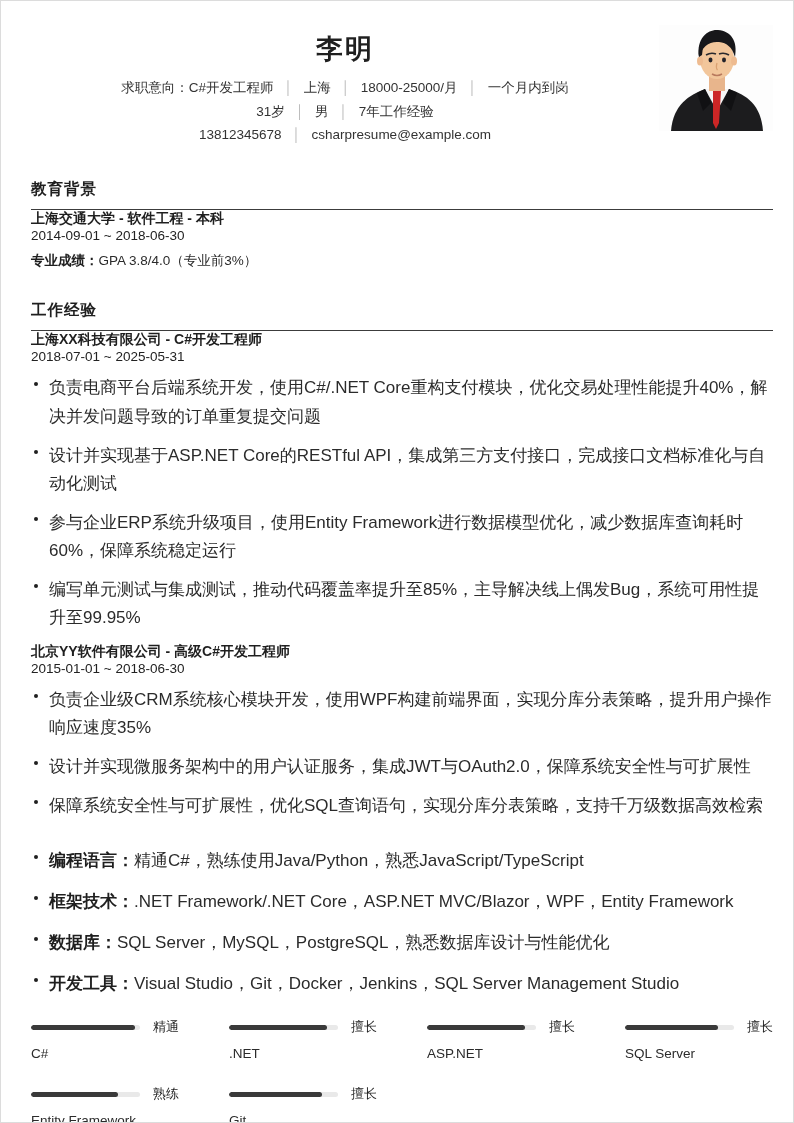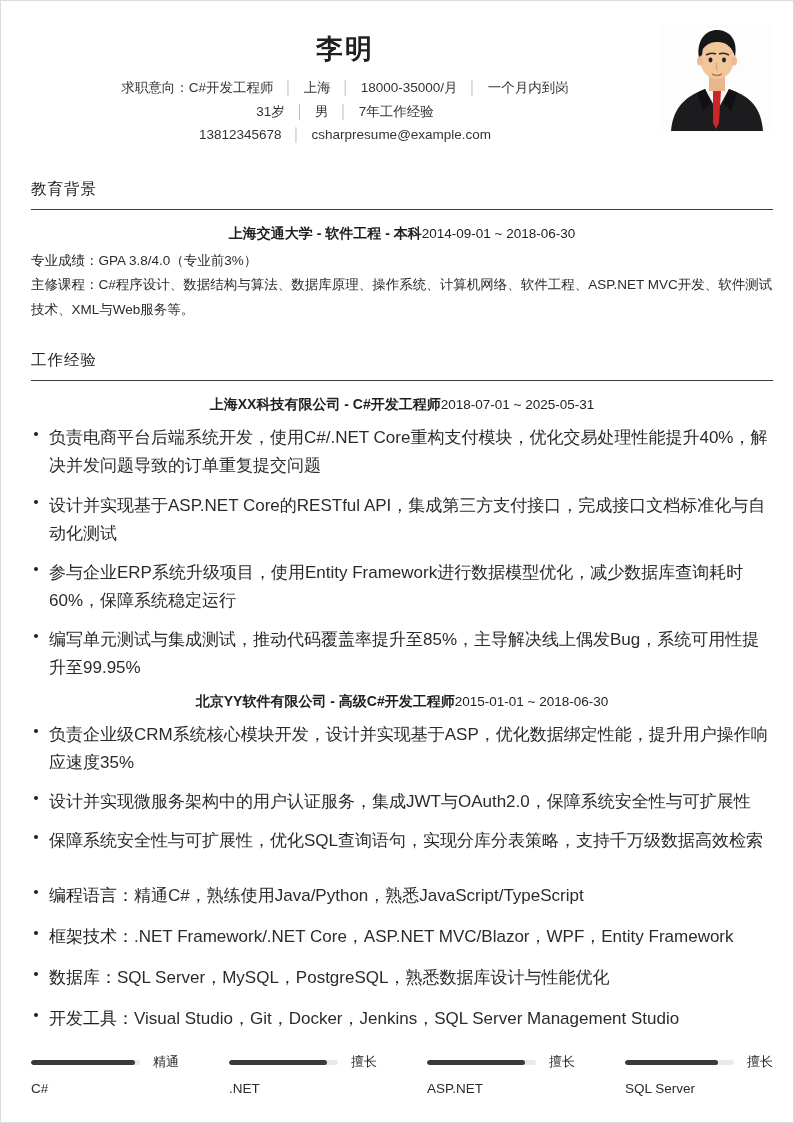--- a/index.html
+++ b/index.html
@@ -11,28 +11,28 @@
   
   .header { display:flex; align-items:flex-start; }
   .header-text { flex:1; text-align:center; padding-top:6px; }
   .name { font-size:27px; font-weight:bold; color:#1f1f1f; letter-spacing:2px; margin-bottom:14px; }
   .info-line { font-size:13.5px; color:#333; line-height:1.0; margin-bottom:10px; }
   .sep { color:#b9b9b9; margin:0 11px; font-size:13px; }
   .photo-box { width:114px; height:106px; flex:none; overflow:hidden; background:#fefefe; }
 
   
   .section { margin-top:27px; }
-  .section-title { font-size:15.5px; font-weight:normal; color:#1f1f1f; padding-bottom:9px; border-bottom:1px solid #3c3c3c; margin-bottom:15px; letter-spacing:1px; }
-
-  .item-head { display:flex; justify-content:center; align-items:baseline; margin-bottom:6px; }
+  .section-title { font-size:15.5px; font-weight:bold; color:#1f1f1f; padding-bottom:9px; border-bottom:1px solid #3c3c3c; letter-spacing:1px; }
+
+  .item-head { display:flex; justify-content:space-between; align-items:baseline; margin-bottom:6px;flex-direction:column; }
   .item-title { font-size:14px; font-weight:bold; color:#1f1f1f; }
   .item-date { font-size:13.5px; color:#222; white-space:nowrap; }
 
   .edu-row { font-size:13.5px; line-height:1.85; color:#2b2b2b; }
-  .b { font-weight:normal; color:#1f1f1f; }
+  .b { font-weight:bold; color:#1f1f1f; }
 
   .bullets { margin-top:10px; }
   .bullet { display:flex; margin-bottom:11px; }
   .dot { width:4px; height:4px; border-radius:50%; background:#1f1f1f; margin:8px 11px 0 3px; flex:none; }
   .bullet-text { flex:1; font-size:17px; line-height:1.65; color:#2b2b2b; }
   .job { margin-bottom:6px; }
   .skill-bullet { margin-bottom:13px; }
 
   
   .bars { display:grid; grid-template-columns:repeat(4,1fr); column-gap:50px; row-gap:24px; margin-top:20px; }
@@ -45,21 +45,21 @@
 </head>
 <body>
 
 <div class="page">
   <div class="content">
 
     <div class="header">
       <div class="header-text">
         <div class="name">李明</div>
         <div class="info-line">
-          <span>求职意向：C#开发工程师</span><span class="sep">│</span><span>上海</span><span class="sep">│</span><span>18000-35000/月</span><span class="sep">│</span><span>一个月内到岗</span>
+          <span>求职意向：C#开发工程师</span><span class="sep">│</span><span>上海</span><span class="sep">│</span><span>18000-25000/月</span><span class="sep">│</span><span>一个月内到岗</span>
         </div>
         <div class="info-line">
           <span>31岁</span><span class="sep">│</span><span>男</span><span class="sep">│</span><span>7年工作经验</span>
         </div>
         <div class="info-line">
           <span>13812345678</span><span class="sep">│</span><span>csharpresume@example.com</span>
         </div>
       </div>
       <div class="photo-box">
         <svg width="114" height="106" viewBox="0 0 114 106" xmlns="http://www.w3.org/2000/svg">
@@ -99,23 +99,20 @@
 
     <div class="section">
       <div class="section-title">教育背景</div>
       <div class="item-head">
         <span class="item-title">上海交通大学 - 软件工程 - 本科</span>
         <span class="item-date">2014-09-01 ~ 2018-06-30</span>
       </div>
       <div class="edu-row">
         <span class="b">专业成绩：</span><span>GPA 3.8/4.0（专业前3%）</span>
       </div>
-      <div class="edu-row">
-        <span class="b">主修课程：</span><span>C#程序设计、数据结构与算法、数据库原理、操作系统、计算机网络、软件工程、ASP.NET MVC开发、软件测试技术、XML与Web服务等。</span>
-      </div>
     </div>
 
     <div class="section">
       <div class="section-title">工作经验</div>
 
       <div class="job">
         <div class="item-head">
           <span class="item-title">上海XX科技有限公司 - C#开发工程师</span>
           <span class="item-date">2018-07-01 ~ 2025-05-31</span>
         </div>
@@ -140,21 +137,21 @@
       </div>
 
       <div class="job">
         <div class="item-head">
           <span class="item-title">北京YY软件有限公司 - 高级C#开发工程师</span>
           <span class="item-date">2015-01-01 ~ 2018-06-30</span>
         </div>
         <div class="bullets">
           <div class="bullet">
               <span class="dot"></span>
-              <span class="bullet-text">负责企业级CRM系统核心模块开发，设计并实现基于ASP，优化数据绑定性能，提升用户操作响应速度35%</span>
+              <span class="bullet-text">负责企业级CRM系统核心模块开发，使用WPF构建前端界面，实现分库分表策略，提升用户操作响应速度35%</span>
             </div>
           <div class="bullet">
               <span class="dot"></span>
               <span class="bullet-text">设计并实现微服务架构中的用户认证服务，集成JWT与OAuth2.0，保障系统安全性与可扩展性</span>
             </div>
           <div class="bullet">
               <span class="dot"></span>
               <span class="bullet-text">保障系统安全性与可扩展性，优化SQL查询语句，实现分库分表策略，支持千万级数据高效检索</span>
             </div>
         </div>

